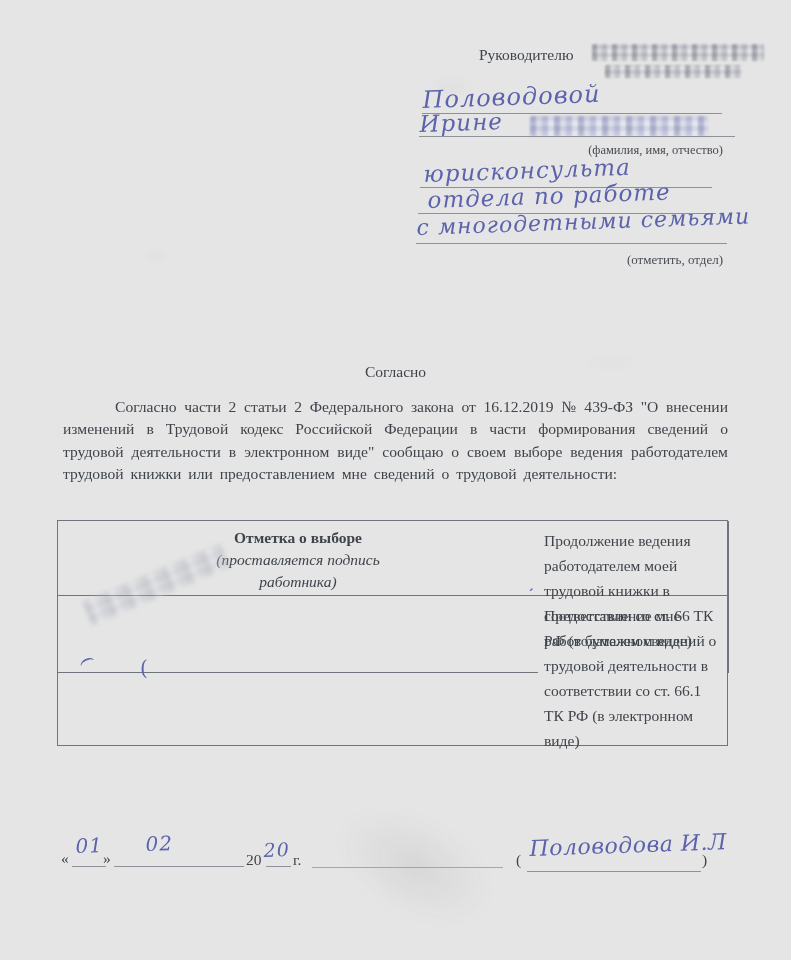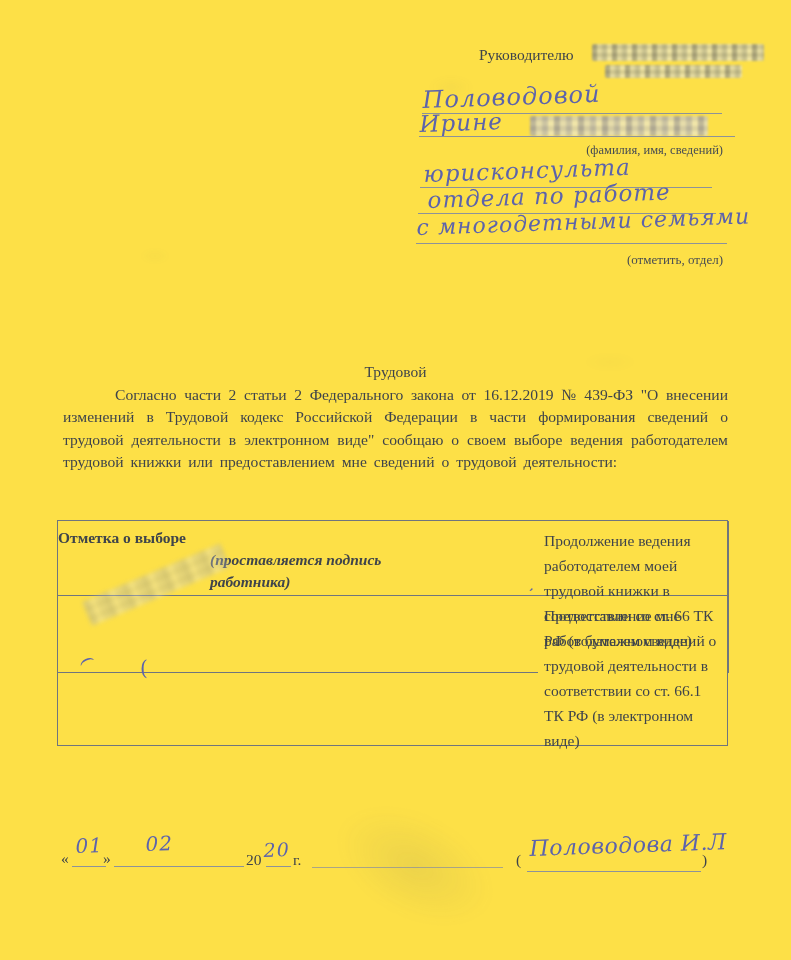--- a/index.html
+++ b/index.html
@@ -1,19 +1,19 @@
 <!DOCTYPE html>
 <html><head>
 <meta charset="utf-8">
 <style>
   html,body{margin:0;padding:0;background:#ffffff;}
   .page{
     position:relative;
     width:791px;height:960px;
-    background:#fde047;
+    background:#e5e5e5;
     font-family:"Liberation Serif", serif;
     color:#3f444b;
     overflow:hidden;
   }
   .abs{position:absolute;}
   .printed{color:#3f444b;}
   .rule{position:absolute;height:1px;background:#8d9299;}
   .hw{
     position:absolute;
     font-family:"DejaVu Serif", serif;
@@ -39,21 +39,21 @@
   }
   .caption{
     position:absolute;left:540px;width:183px;
     text-align:right;font-size:12.5px;color:#474c53;
   }
   .title{
     position:absolute;left:63px;top:363px;width:665px;
     text-align:center;font-size:15.5px;
   }
   .body-par{
-    position:absolute;left:63px;top:384px;width:665px;
+    position:absolute;left:63px;top:396px;width:665px;
     font-size:15.6px;line-height:22.3px;
     text-align:justify;text-indent:52px;
     word-spacing:3px;
   }
   .doc-table{
     position:absolute;left:57px;top:520px;width:671px;height:226px;
     display:grid;
     grid-template-columns:480px 191px;
     grid-template-rows:75px 77px 74px;
     border:1px solid #70757d;
@@ -66,24 +66,24 @@
     box-sizing:border-box;
     position:relative;
   }
   .t-cell.last-col{border-right:none;}
   .t-cell.last-row{border-bottom:none;}
   .t-head-opt{
     display:flex;align-items:flex-start;justify-content:center;
     padding-top:10px;font-weight:bold;
   }
   .t-head-mark{
-    text-align:left;padding-top:8px;font-weight:bold;
+    text-align:center;padding-top:8px;font-weight:bold;
   }
   .t-head-mark .sub{
-    font-style:italic;font-weight:bold;
+    font-style:italic;font-weight:normal;
     width:176px;margin:2px auto 0;line-height:22px;
   }
   .t-opt{
     padding:7px 10px 16px 6px;line-height:25px;
   }
   .sig-blur{
     position:absolute;left:24px;top:6px;
     width:150px;height:26px;
     transform:rotate(-23deg);transform-origin:left top;
     background:
@@ -120,34 +120,34 @@
   <div class="px-redact" style="left:592px;top:44px;width:172px;height:17px;"></div>
   <div class="px-redact" style="left:605px;top:65px;width:137px;height:13px;"></div>
 
   <span class="hw" style="left:423px;top:86px;font-size:24px;">Половодовой</span>
   <div class="rule" style="left:422px;top:113px;width:300px;"></div>
 
   <span class="hw" style="left:420px;top:111px;font-size:23px;">Ирине</span>
   <div class="px-redact blue" style="left:530px;top:116px;width:178px;height:20px;"></div>
   <div class="rule" style="left:419px;top:136px;width:316px;"></div>
 
-  <div class="caption" style="top:143px;">(фамилия, имя, сведений)</div>
+  <div class="caption" style="top:143px;">(фамилия, имя, отчество)</div>
 
   <span class="hw" style="left:424px;top:161px;font-size:23px;">юрисконсульта</span>
   <div class="rule" style="left:420px;top:187px;width:292px;"></div>
 
   <span class="hw" style="left:428px;top:187px;font-size:23px;">отдела  по работе</span>
   <div class="rule" style="left:418px;top:213px;width:298px;"></div>
 
   <span class="hw" style="left:417px;top:215px;font-size:22px;">с многодетными семьями</span>
   <div class="rule" style="left:416px;top:243px;width:311px;"></div>
 
   <div class="caption" style="top:252px;font-size:13px;">(отметить, отдел)</div>
 
-  <div class="title">Трудовой</div>
+  <div class="title">Согласно</div>
 
   <div class="body-par">Согласно части 2 статьи 2 Федерального закона от 16.12.2019 № 439-ФЗ "О внесении изменений в Трудовой кодекс Российской Федерации в части формирования сведений о трудовой деятельности в электронном виде" сообщаю о своем выборе ведения работодателем трудовой книжки или предоставлением мне сведений о трудовой деятельности:</div>
 
   <div class="doc-table">
     <div class="t-cell last-col t-head-mark">
       <div>Отметка о выборе</div>
       <div class="sub">(проставляется подпись работника)</div>
       <span class="pen-mark" style="right:6px;bottom:-4px;font-size:11px;transform:rotate(20deg);">ʼ</span>
     </div>
 

